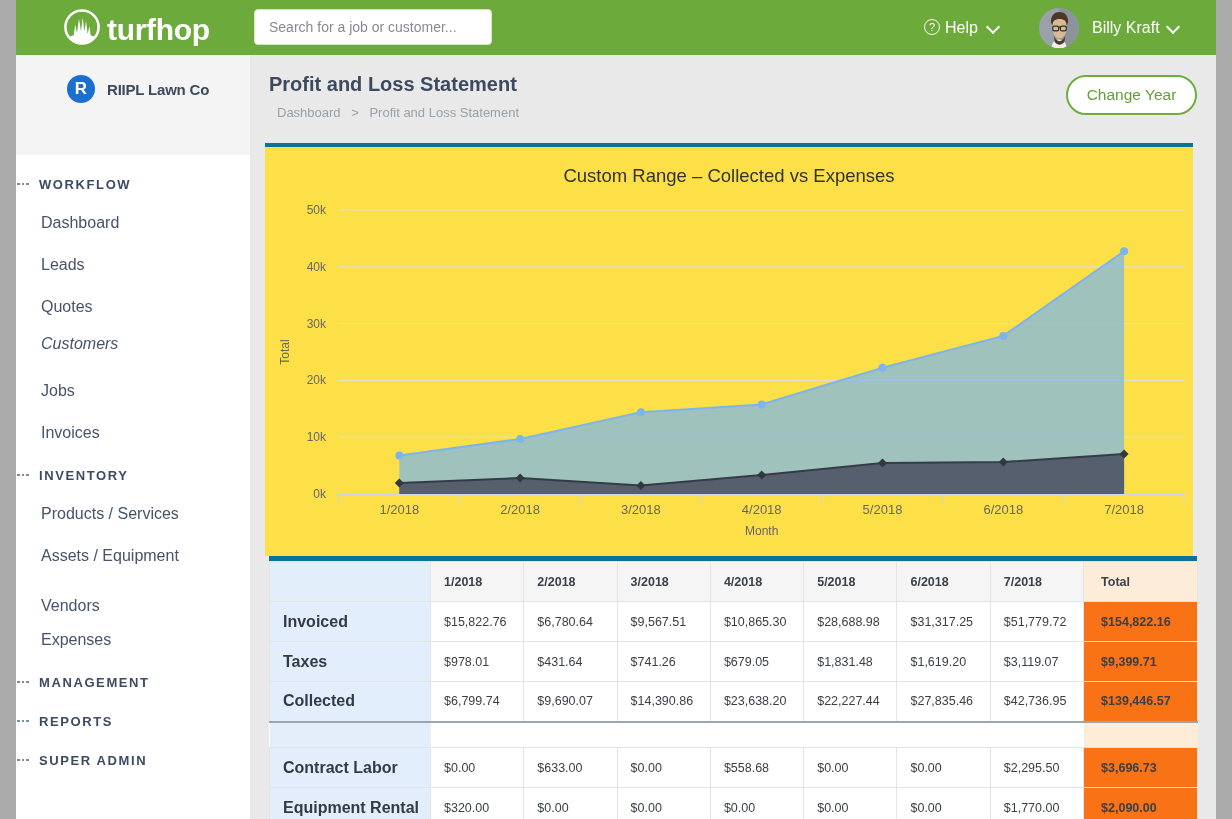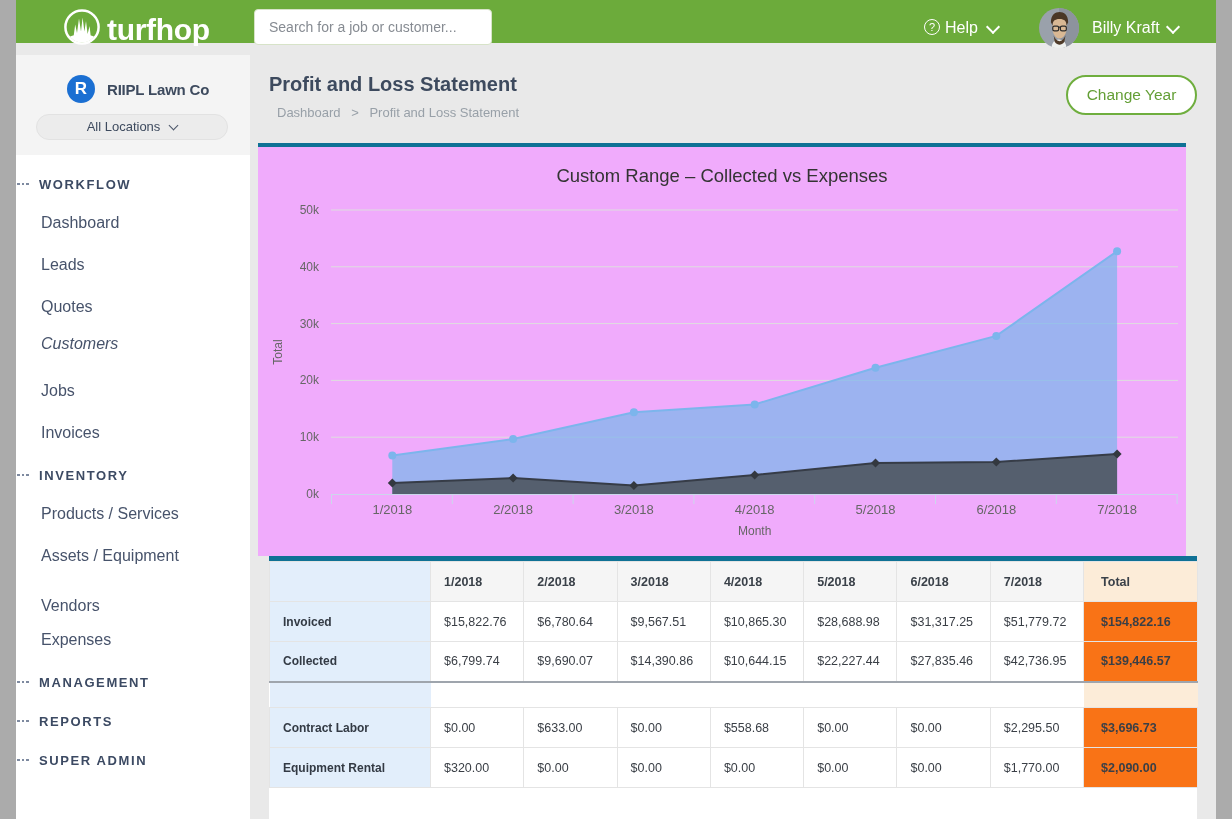--- a/index.html
+++ b/index.html
@@ -1,21 +1,21 @@
 <!DOCTYPE html>
 <html><head>
 <meta charset="utf-8">
 <style>
 * { margin:0; padding:0; box-sizing:border-box; }
 html,body { width:1232px; height:819px; overflow:hidden; }
 body { background:#ababab; font-family:"Liberation Sans", sans-serif; position:relative; }
 .app { position:absolute; left:16px; top:0; width:1200px; height:819px; background:#e9e9e9; overflow:hidden; }
 
 
-.topbar { position:absolute; left:0; top:0; width:1200px; height:43px; background:#6cab3b; }
+.topbar { position:absolute; left:0; top:0; width:1200px; height:55px; background:#6cab3b; }
 .logo { position:absolute; left:48px; top:9px; }
 .logotext { position:absolute; left:91px; top:13px; color:#fff; font-size:30px; font-weight:bold; letter-spacing:-0.3px; }
 .search { position:absolute; left:238px; top:9px; width:238px; height:36px; border:1px solid #d7e3c8; border-radius:4px; background:#fff; font-family:"Liberation Sans",sans-serif; font-size:14px; color:#868b92; padding-left:14px; line-height:34px; }
 .help { position:absolute; left:908px; top:0; height:55px; color:#fff; font-size:16px; line-height:55px; }
 .helpicon { position:absolute; left:0px; top:19px; width:16px; height:16px; border:1.4px solid #fff; border-radius:50%; text-align:center; line-height:14px; font-size:11px; }
 .helptext { position:absolute; left:21px; top:0; }
 .chev { display:inline-block; width:10px; height:10px; border-right:2px solid #fff; border-bottom:2px solid #fff; transform:rotate(45deg); }
 .chev1 { position:absolute; left:972px; top:22px; }
 .avatar { position:absolute; left:1023px; top:8px; width:40px; height:40px; border-radius:50%; overflow:hidden; }
 .uname { position:absolute; left:1076px; top:0; height:55px; line-height:55px; color:#fff; font-size:16px; }
@@ -29,27 +29,27 @@
 .locpill { position:absolute; left:20px; top:59px; width:192px; height:26px; background:#ececec; border:1px solid #e2e2e2; border-radius:14px; text-align:center; font-size:13px; color:#3d4a5e; line-height:24px; }
 .locpill .pc { display:inline-block; width:7px; height:7px; border-right:1.6px solid #4a5568; border-bottom:1.6px solid #4a5568; transform:rotate(45deg); margin-left:10px; margin-bottom:2px; }
 .mhead { position:absolute; left:23px; font-size:13px; font-weight:bold; letter-spacing:1.6px; color:#3c4a63; }
 .mdash { position:absolute; left:1px; width:12px; height:2px; background:repeating-linear-gradient(90deg,#7e8aa0 0 2.8px,transparent 2.8px 4.6px); }
 .mitem { position:absolute; left:25px; font-size:16px; color:#47536b; }
 .ptitle { position:absolute; left:253px; top:73px; font-size:20px; font-weight:bold; color:#3d4a5e; }
 .bcrumb { position:absolute; left:261px; top:105px; font-size:13px; color:#98a0a8; }
 .bcrumb .sep { color:#98a0a8; margin:0 7px; }
 .cyear { position:absolute; left:1050px; top:75px; width:131px; height:40px; border:2px solid #6fae3e; border-radius:20px; background:#fff; color:#649f36; font-size:15.5px; text-align:center; line-height:36px; }
 
-.chartcard { position:absolute; left:242px; top:143px; width:928px; height:413px; background:#f0abfc; border-top:4px solid #0f7195; }
+.chartcard { position:absolute; left:249px; top:143px; width:928px; height:413px; background:#fde047; border-top:4px solid #0f7195; }
 
 
 .tablecard { position:absolute; left:253px; top:556px; width:928px; height:263px; background:#fff; border-top:5px solid #0f7195; }
 table.pl { border-collapse:collapse; table-layout:fixed; width:928px; font-size:12.5px; color:#3a3f46; }
 table.pl td { height:40px; border:1px solid #e4e4e4; padding-left:13px; background:#fff; vertical-align:middle; }
-table.pl td.lbl { background:#e2eefb; font-weight:bold; color:#333a44; font-size:12px; border-right:1px solid #e4e4e4; }
+table.pl td.lbl { background:#e2eefb; font-weight:bold; color:#333a44; font-size:16px; border-right:1px solid #e4e4e4; }
 table.pl tr.hdr td { background:#f5f5f5; font-weight:bold; color:#3a4149; }
 table.pl tr.hdr td.lbl { background:#e3eefb; }
 table.pl td.tot { background:#f97316; font-weight:bold; padding-left:17px; }
 table.pl tr.hdr td.tot { background:#fcecd8; }
 table.pl tr.gap td { height:26px; border-left:none; border-right:none; background:#fff; }
 table.pl tr.gap td.lbl { background:#e3eefb; }
 table.pl tr.gap td.tot { background:#fcecd8; }
 table.pl tr.sepr td { border-top:2px solid #9fa5ad; }
 </style>
 </head>
@@ -93,21 +93,20 @@
       </svg>
     </div>
     <div class="uname">Billy Kraft</div>
     <div class="chev chev2"></div>
   </div>
 
   <div class="sidebar">
     <div class="sbtop">
       <div class="rlogo">R</div>
       <div class="coname">RIIPL Lawn Co</div>
-      <div class="locpill">All Locations<span class="pc"></span></div>
     </div>
     <div class="mdash" style="top:128px;"></div>
       <div class="mhead" style="top:122px;">WORKFLOW</div>
     <div class="mitem" style="top:159px;">Dashboard</div>
     <div class="mitem" style="top:201px;">Leads</div>
     <div class="mitem" style="top:243px;">Quotes</div>
     <div class="mitem" style="top:280px;font-style:italic;">Customers</div>
     <div class="mitem" style="top:327px;text-align:center;">Jobs</div>
     <div class="mitem" style="top:369px;">Invoices</div>
     <div class="mdash" style="top:419px;"></div>
@@ -224,25 +223,36 @@
             <td>$15,822.76</td>
             <td>$6,780.64</td>
             <td>$9,567.51</td>
             <td>$10,865.30</td>
             <td>$28,688.98</td>
             <td>$31,317.25</td>
             <td>$51,779.72</td>
             <td class="tot">$154,822.16</td>
           </tr>
       <tr>
+            <td class="lbl">Taxes</td>
+            <td>$978.01</td>
+            <td>$431.64</td>
+            <td>$741.26</td>
+            <td>$679.05</td>
+            <td>$1,831.48</td>
+            <td>$1,619.20</td>
+            <td>$3,119.07</td>
+            <td class="tot">$9,399.71</td>
+          </tr>
+      <tr>
             <td class="lbl">Collected</td>
             <td>$6,799.74</td>
             <td>$9,690.07</td>
             <td>$14,390.86</td>
-            <td>$10,644.15</td>
+            <td>$23,638.20</td>
             <td>$22,227.44</td>
             <td>$27,835.46</td>
             <td>$42,736.95</td>
             <td class="tot">$139,446.57</td>
           </tr>
       <tr class="gap sepr">
             <td class="lbl"></td>
             <td></td>
             <td></td>
             <td></td>

